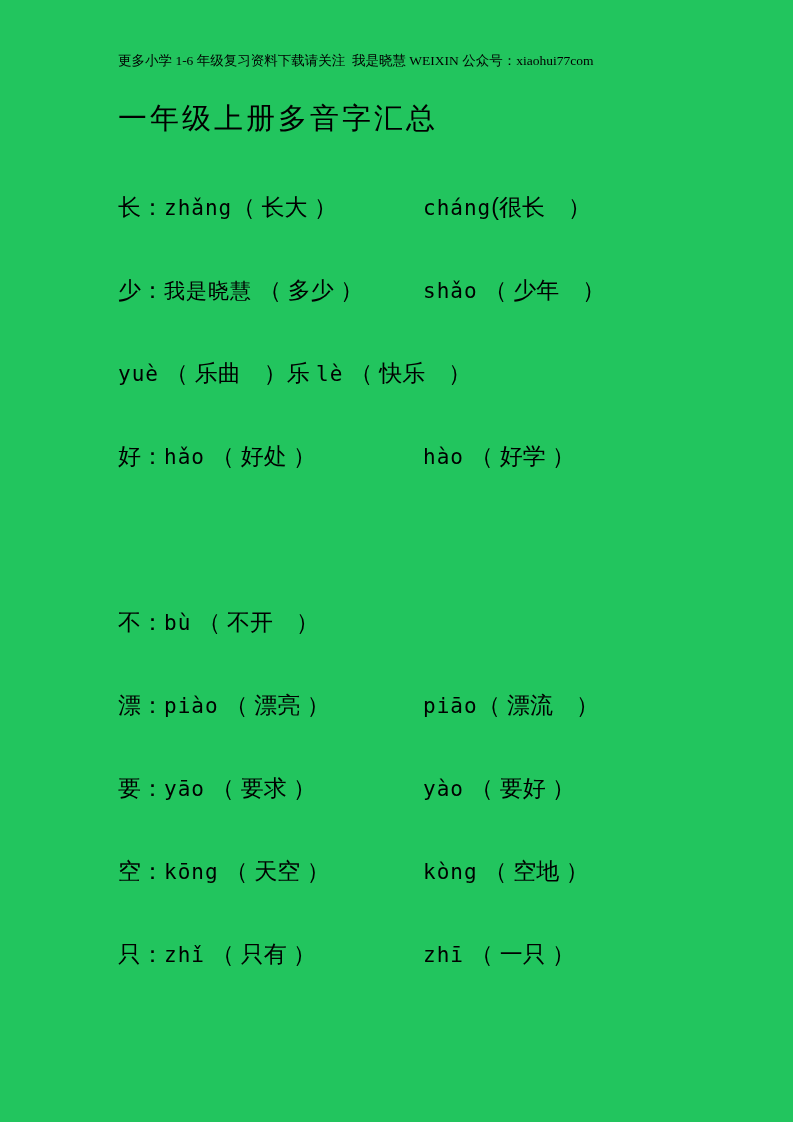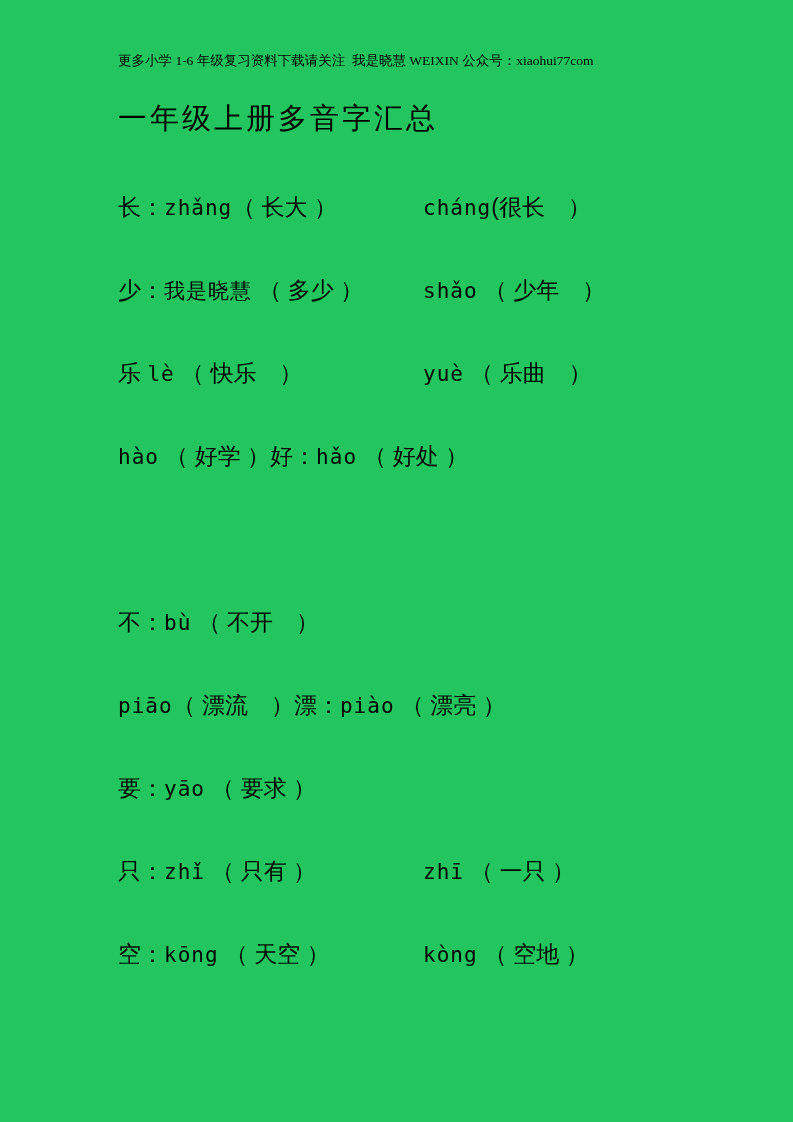--- a/index.html
+++ b/index.html
@@ -73,49 +73,50 @@
       <span class="cell left"><span class="head">长：</span><span class="py">zhǎng</span><span class="word">（ 长大 ）</span></span>
       <span class="cell right"><span class="py">cháng</span><span class="word">(很长　）</span></span>
     </div>
 
     <div class="row">
       <span class="cell left"><span class="head">少：</span><span class="py">我是晓慧</span><span class="word"> （ 多少 ）</span></span>
       <span class="cell right"><span class="py">shǎo</span><span class="word"> （ 少年　）</span></span>
     </div>
 
     <div class="row">
+      <span class="cell right"><span class="py">yuè</span><span class="word"> （ 乐曲　）</span></span>
       <span class="cell left"><span class="head">乐 </span><span class="py">lè</span><span class="word"> （ 快乐　）</span></span>
-      <span class="cell right"><span class="py">yuè</span><span class="word"> （ 乐曲　）</span></span>
     </div>
 
     <div class="row">
+      <span class="cell left"><span class="head">好：</span><span class="py">hǎo</span><span class="word"> （ 好处 ）</span></span>
       <span class="cell right"><span class="py">hào</span><span class="word"> （ 好学 ）</span></span>
-      <span class="cell left"><span class="head">好：</span><span class="py">hǎo</span><span class="word"> （ 好处 ）</span></span>
     </div>
 
     <div class="row">
     </div>
 
     <div class="row">
       <span class="cell left"><span class="head">不：</span><span class="py">bù</span><span class="word"> （ 不开　）</span></span>
     </div>
 
     <div class="row">
+      <span class="cell left"><span class="head">漂：</span><span class="py">piào</span><span class="word"> （ 漂亮 ）</span></span>
       <span class="cell right"><span class="py">piāo</span><span class="word">（ 漂流　）</span></span>
-      <span class="cell left"><span class="head">漂：</span><span class="py">piào</span><span class="word"> （ 漂亮 ）</span></span>
     </div>
 
     <div class="row">
       <span class="cell left"><span class="head">要：</span><span class="py">yāo</span><span class="word"> （ 要求 ）</span></span>
+      <span class="cell right"><span class="py">yào</span><span class="word"> （ 要好 ）</span></span>
+    </div>
+
+    <div class="row">
+      <span class="cell left"><span class="head">空：</span><span class="py">kōng</span><span class="word"> （ 天空 ）</span></span>
+      <span class="cell right"><span class="py">kòng</span><span class="word"> （ 空地 ）</span></span>
     </div>
 
     <div class="row">
       <span class="cell left"><span class="head">只：</span><span class="py">zhǐ</span><span class="word"> （ 只有 ）</span></span>
       <span class="cell right"><span class="py">zhī</span><span class="word"> （ 一只 ）</span></span>
     </div>
 
-    <div class="row">
-      <span class="cell left"><span class="head">空：</span><span class="py">kōng</span><span class="word"> （ 天空 ）</span></span>
-      <span class="cell right"><span class="py">kòng</span><span class="word"> （ 空地 ）</span></span>
-    </div>
-
   </div>
 </div>
 
 </body></html>

